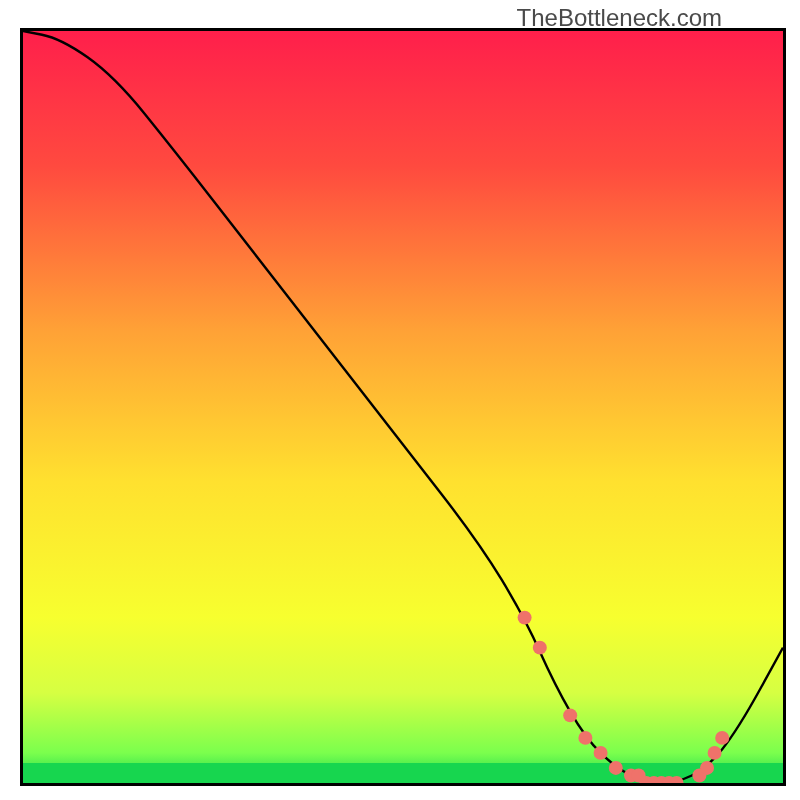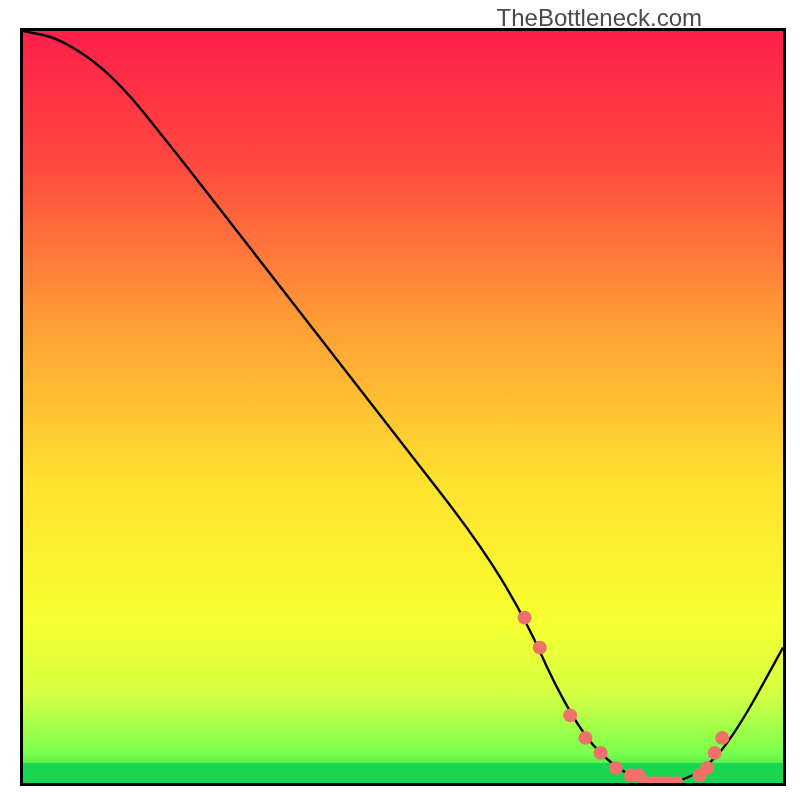--- a/index.html
+++ b/index.html
@@ -8,20 +8,21 @@
     width: 800px;
     height: 800px;
     overflow: hidden;
     background: #fff;
     font-family: Arial, Helvetica, sans-serif;
   }
   .frame {
     position: relative;
     width: 712px;
     height: 800px;
+    padding-left: 20px;
   }
   .watermark {
     position: absolute;
     top: 4px;
     right: 10px;
     font-size: 24px;
     color: #4a4a4a;
     font-weight: 400;
     letter-spacing: 0;
     z-index: 50;

